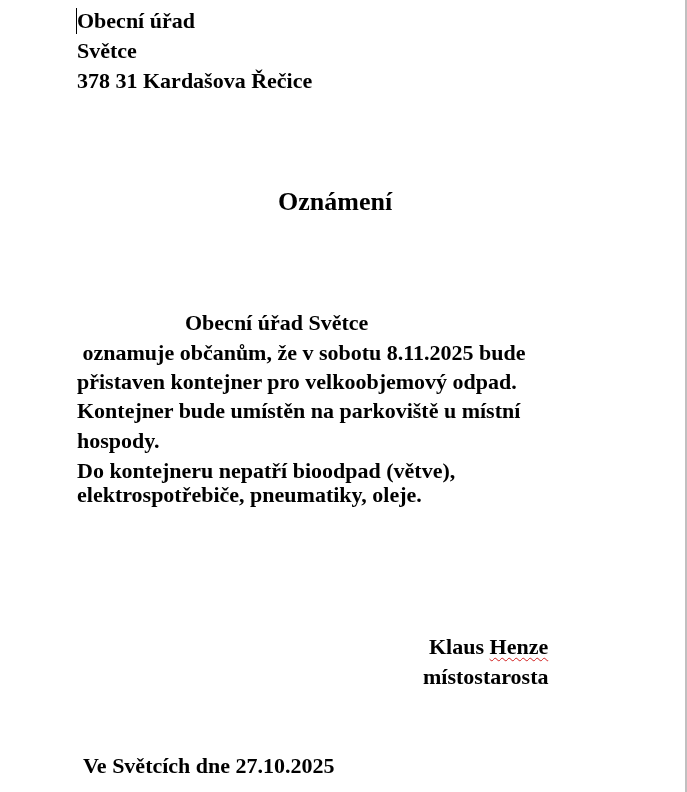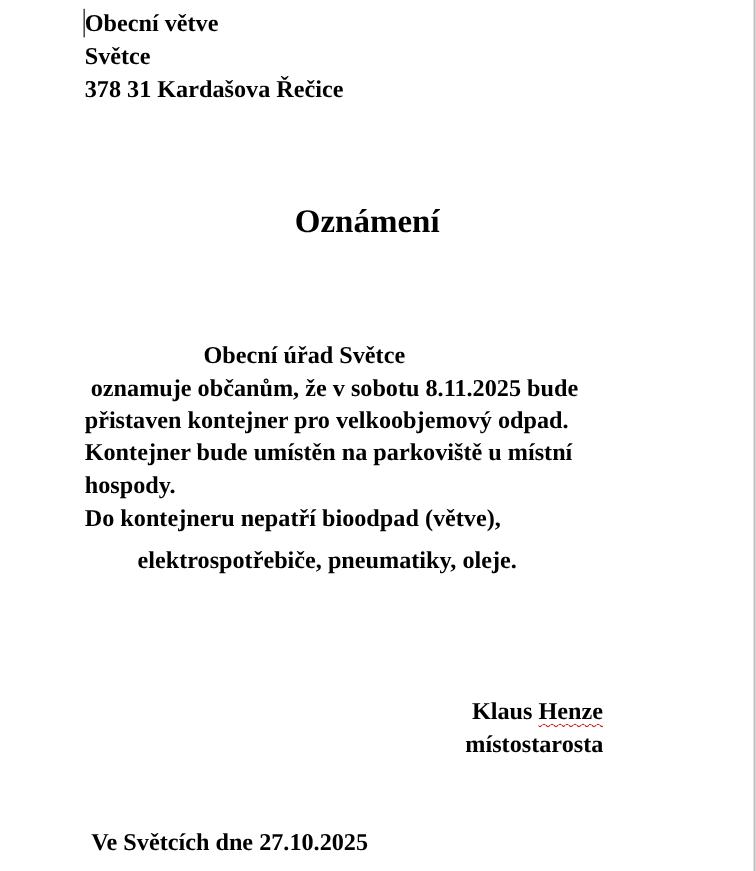--- a/index.html
+++ b/index.html
@@ -38,48 +38,49 @@
     }
     .caret {
       position: absolute;
       left: 76px;
       top: 8px;
       width: 1px;
       height: 26px;
       background: #000;
     }
     .title {
-      font-size: 30px;
+      font-size: 26px;
+      margin-left: 10px;
     }
     .spell {
       text-decoration: underline wavy #d02020;
       text-decoration-thickness: 1px;
       text-underline-offset: 3px;
     }
   </style>
 </head>
 <body>
 
 <div class="page">
 
   <div class="caret"></div>
 
-  <div class="line" style="left:77px; top:6px;">Obecní větve</div>
+  <div class="line" style="left:77px; top:6px;">Obecní úřad</div>
   <div class="line" style="left:77px; top:36px;">Světce</div>
   <div class="line" style="left:77px; top:66px;">378 31 Kardašova Řečice</div>
 
   <div class="line title" style="left:268px; top:187px;">Oznámení</div>
 
   <div class="line" style="left:185px; top:308px;">Obecní úřad Světce</div>
   <div class="line" style="left:77px; top:338px; white-space:pre;"> oznamuje občanům, že v sobotu 8.11.2025 bude</div>
   <div class="line" style="left:77px; top:367px;">přistaven kontejner pro velkoobjemový odpad.</div>
   <div class="line" style="left:77px; top:426px;">hospody.</div>
   <div class="line" style="left:77px; top:396px;">Kontejner bude umístěn na parkoviště u místní</div>
   <div class="line" style="left:77px; top:456px;">Do kontejneru nepatří bioodpad (větve),</div>
-  <div class="line" style="left:77px; top:494px;margin-left:48px;">elektrospotřebiče, pneumatiky, oleje.</div>
+  <div class="line" style="left:77px; top:480px;">elektrospotřebiče, pneumatiky, oleje.</div>
 
   <div class="line" style="left:429px; top:632px;">
     <span>Klaus</span>
     <span class="spell">Henze</span>
   </div>
   <div class="line" style="left:423px; top:662px;text-align:center;">místostarosta</div>
 
   <div class="line" style="left:83px; top:751px;">Ve Světcích dne 27.10.2025</div>
 </div>
 

